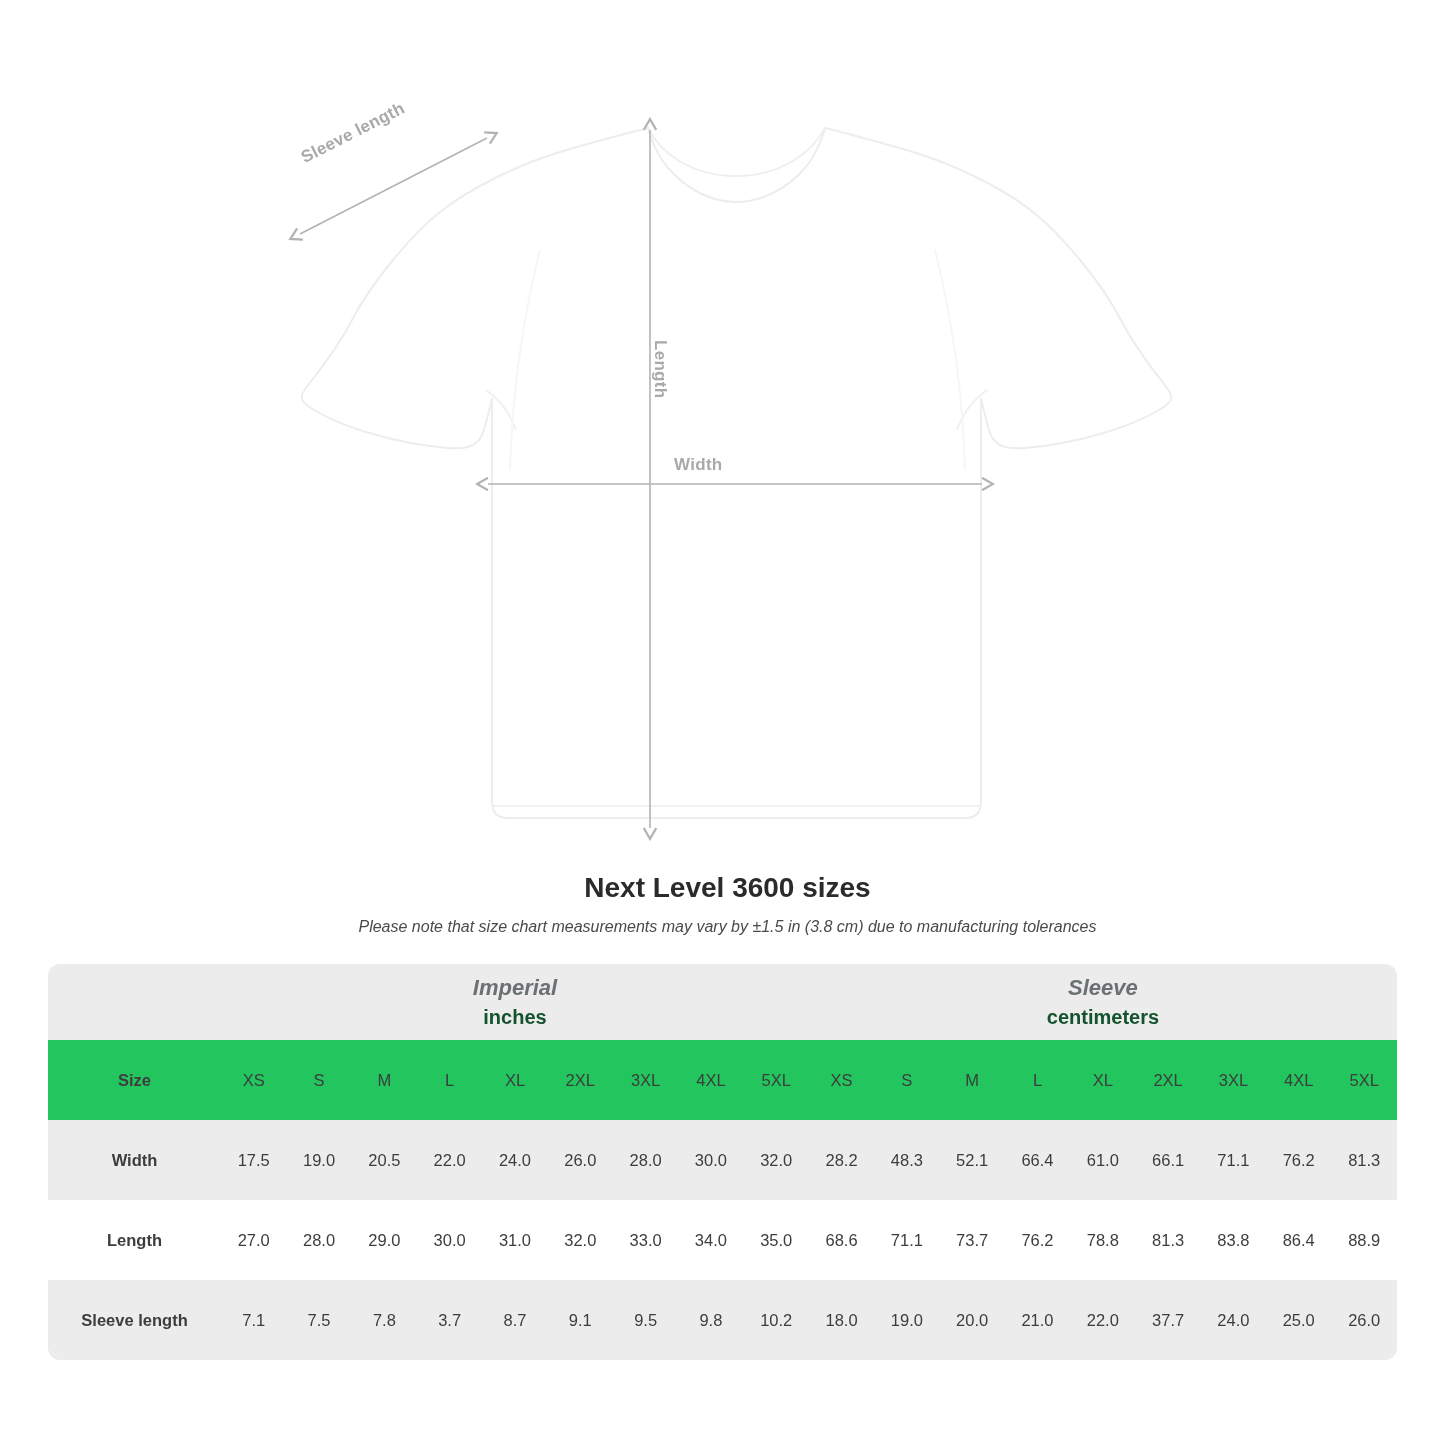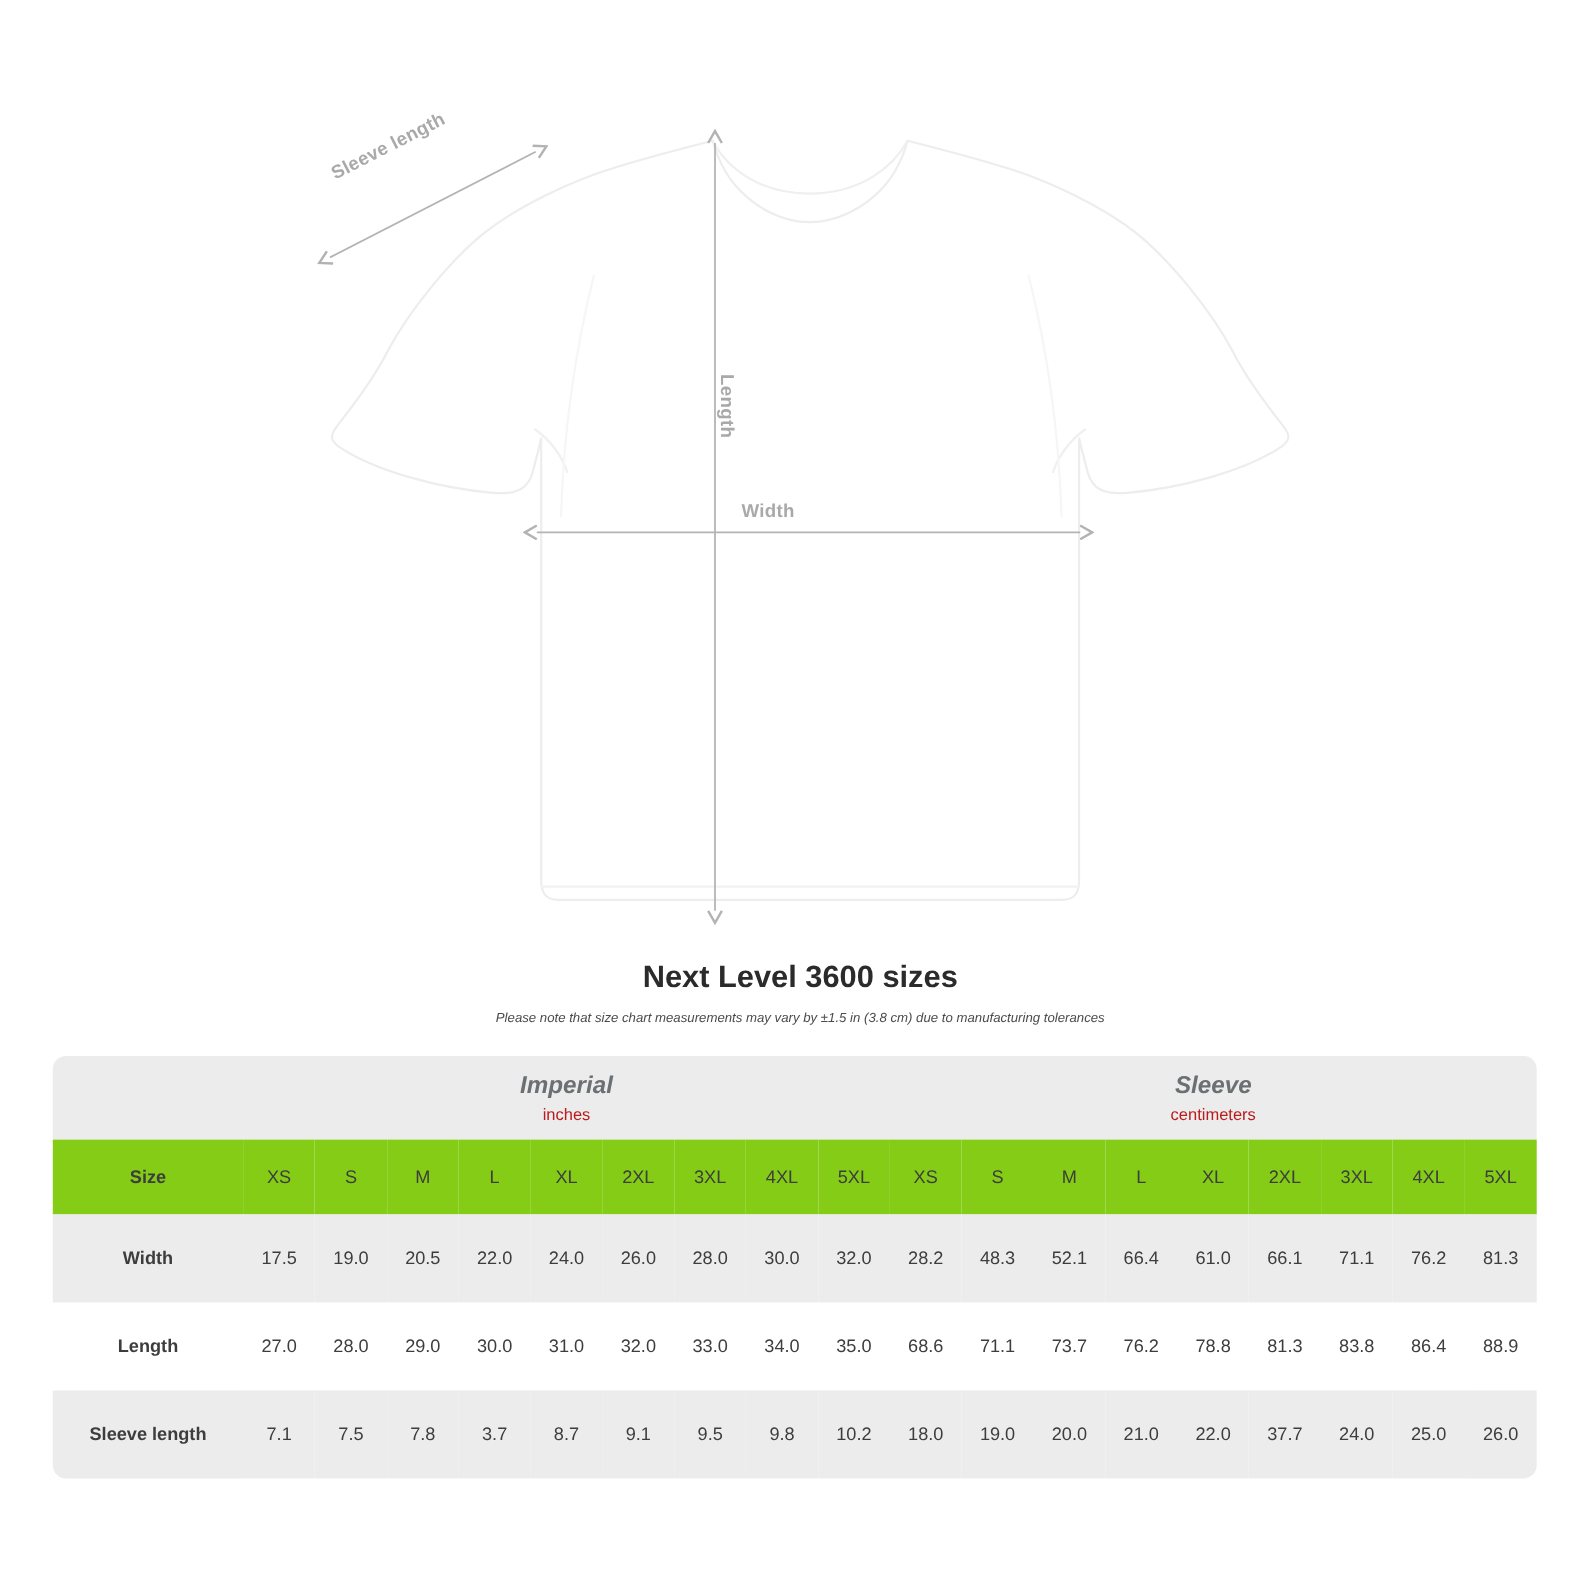--- a/index.html
+++ b/index.html
@@ -62,21 +62,21 @@
     margin-top: 12px;
     padding-left: 10px;
   }
   .title {
     font-size: 28px;
     font-weight: bold;
     color: #2b2b2b;
     margin: 0 0 14px 0;
   }
   .subtitle {
-    font-size: 12px;
+    font-size: 16px;
     font-style: italic;
     color: #4a4a4a;
     margin: 0;
   }
 
   
   .table-wrap {
     margin: 28px 48px 0 48px;
   }
   table.size-table {
@@ -97,36 +97,36 @@
     background: #ececec;
   }
   .unit-row td.unit-cell {
     font-size: 22px;
     font-style: italic;
     font-weight: bold;
     color: #6b7073;
   }
   .unit-cell .unit-sub {
     display: block;
-    font-size: 15px;
+    font-size: 20px;
     font-style: normal;
-    font-weight: normal;
-    color: #b91c1c;
+    font-weight: bold;
+    color: #14532d;
     margin-top: 5px;
   }
   .unit-row td.corner {
     background: #ececec;
     border-top-left-radius: 12px;
   }
   .unit-row td.corner-right {
     border-top-right-radius: 12px;
   }
   .head-row td {
-    height: 68px;
-    background: #84cc16;
+    height: 80px;
+    background: #22c55e;
     font-weight: bold;
     font-size: 16.5px;
     color: #333;
   }
   .head-row td.rowlabel {
     font-weight: bold;
     font-size: 16.5px;
   }
   .data-row td {
     height: 80px;

